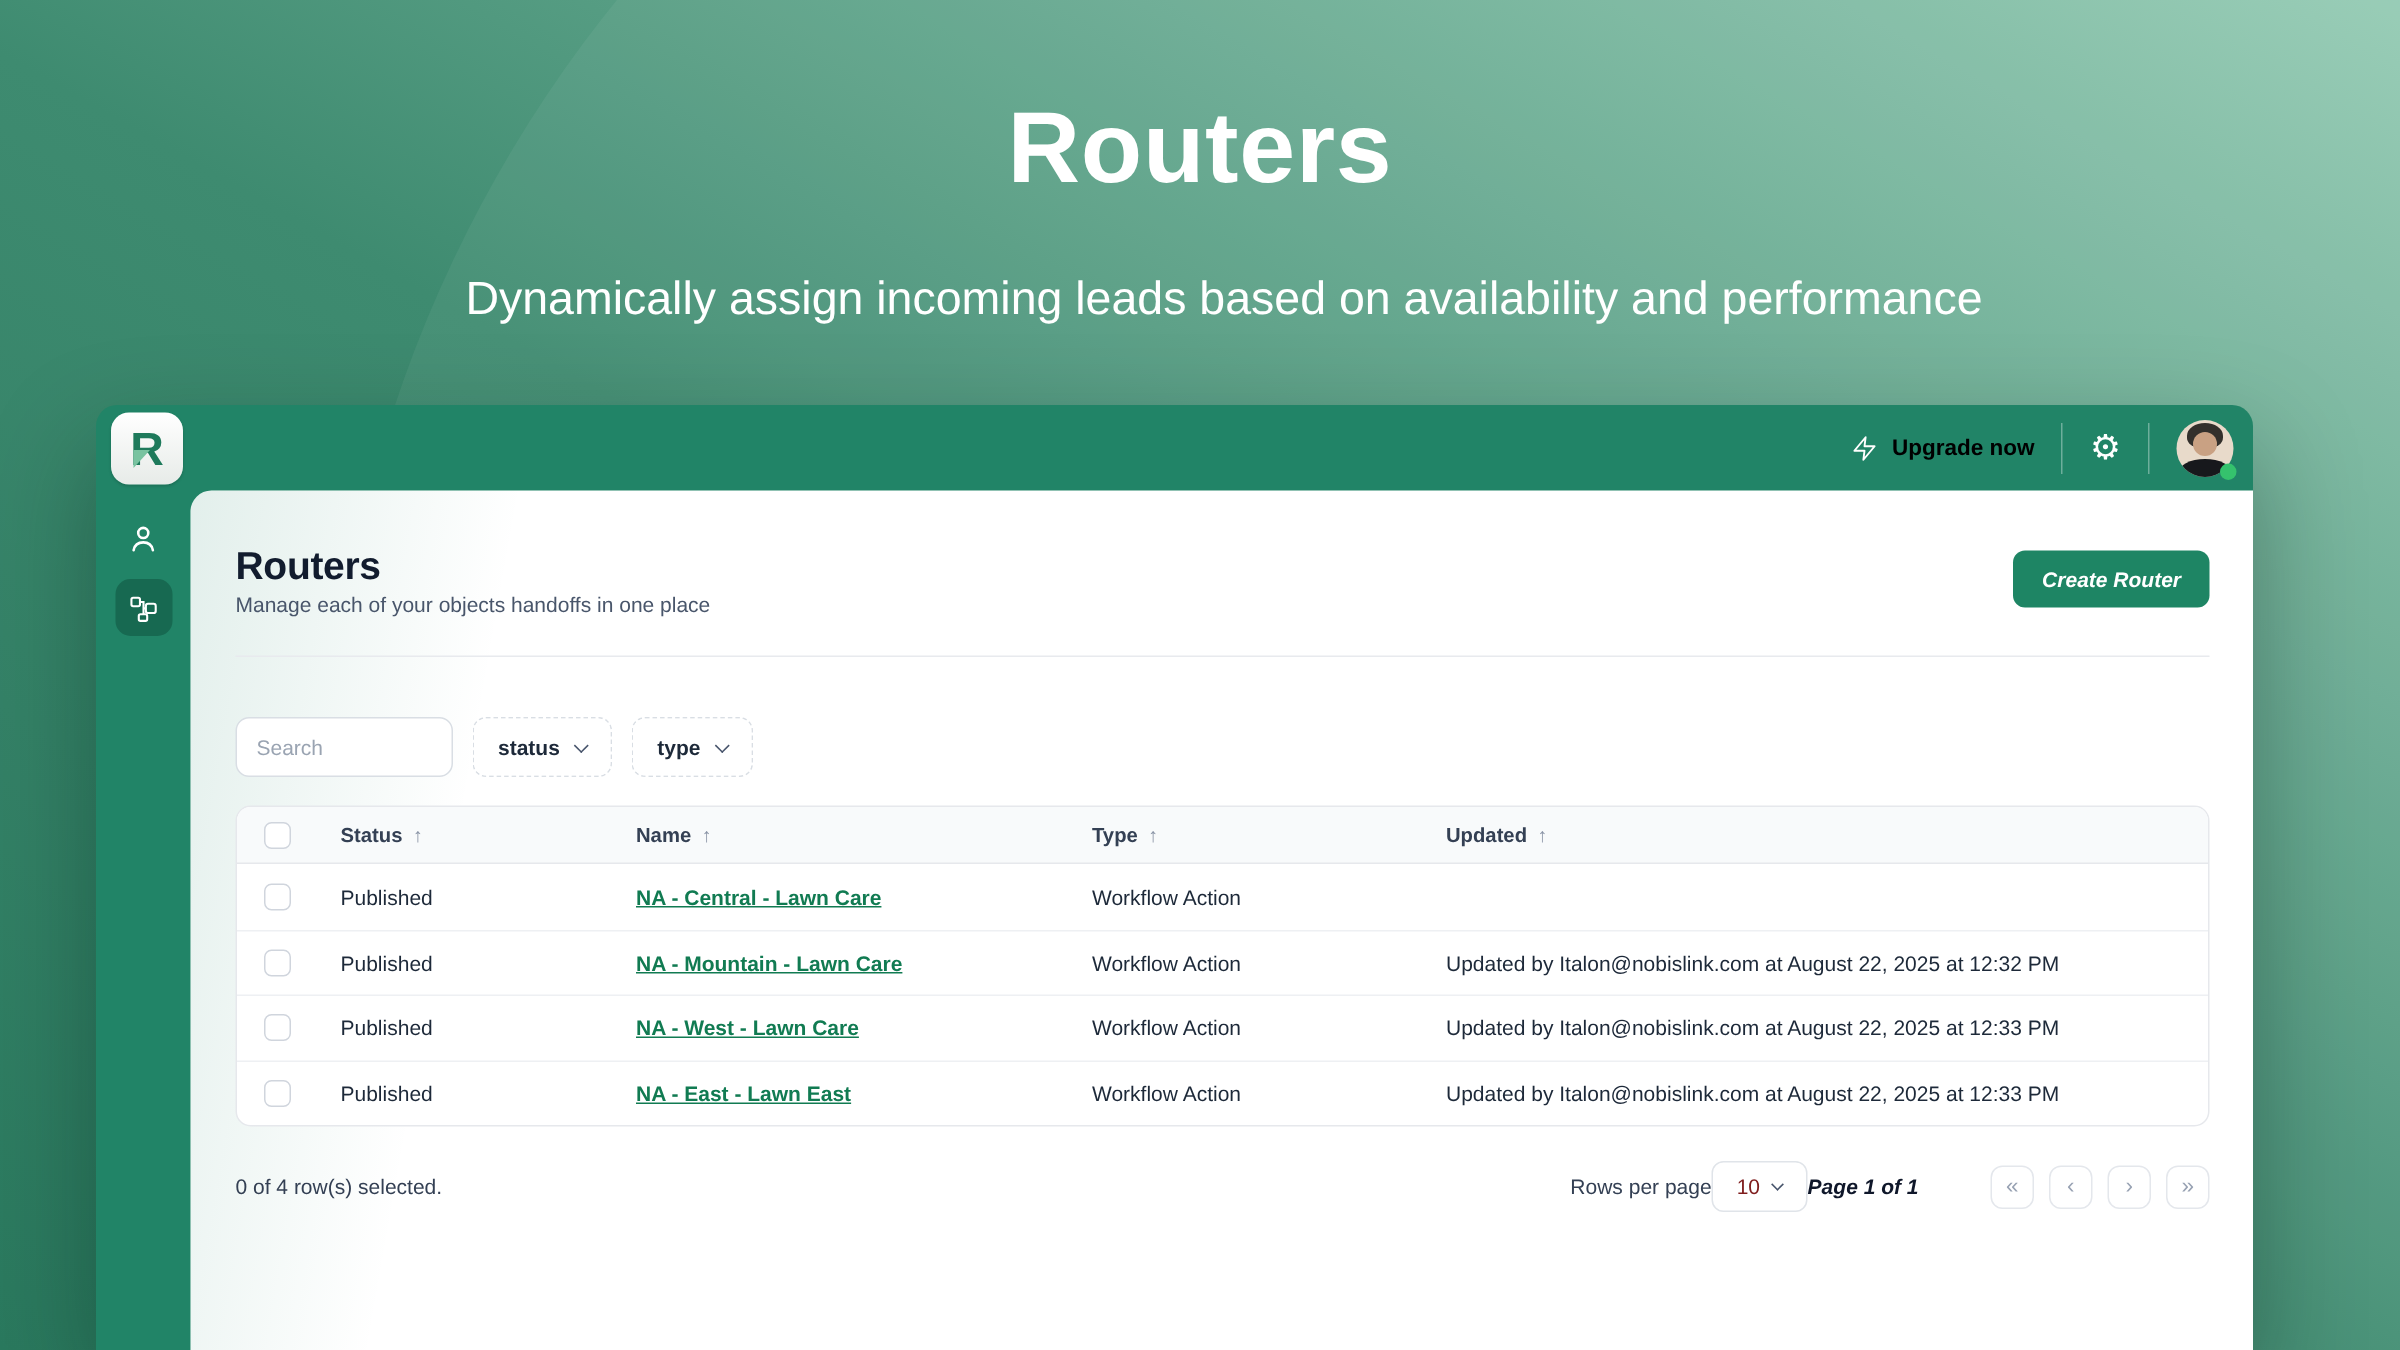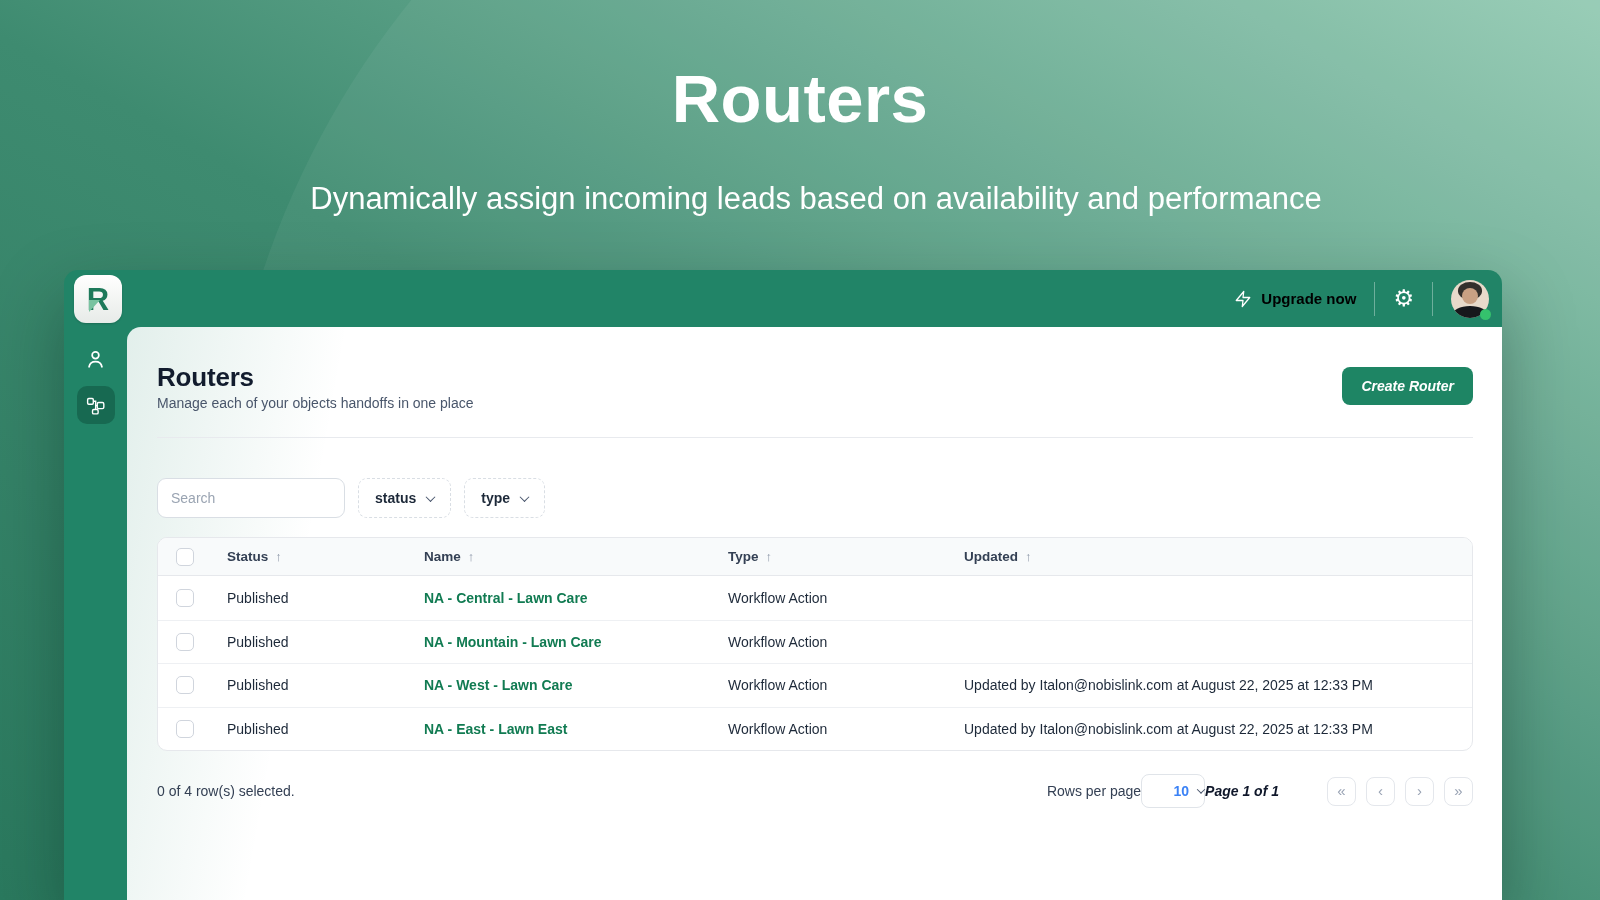--- a/index.html
+++ b/index.html
@@ -62,21 +62,21 @@
   .page-head { display:flex; align-items:flex-start; justify-content:space-between; }
   .page-title { font-size:26px; font-weight:700; color:#121C2E; letter-spacing:-0.2px; }
   .page-sub { margin-top:2px; font-size:14px; color:#49566B; }
   .create-btn { height:38px; padding:0 19px; margin-top:5px; background:#1E8564; color:#fff;
                 border:none; border-radius:8px; font-size:14px; font-weight:600;
                 font-family:inherit; cursor:pointer;font-style:italic; }
 
   .hdivider { height:1px; background:#E8EAEE; margin-top:26px; }
 
   .filters { margin-top:40px; display:flex; align-items:center; gap:13px; }
-  .search { width:188px; height:40px; border:1px solid #D9DEE4; border-radius:9px;
+  .search { width:145px; height:40px; border:1px solid #D9DEE4; border-radius:9px;
             padding:0 13px; font-size:14px; color:#121C2E; font-family:inherit; outline:none; }
   .search::placeholder { color:#9AA4B2; }
   .filter-btn { height:40px; background:#fff; border:1.5px dashed #D9DEE4; border-radius:9px;
                 padding:0 16px; display:flex; align-items:center; gap:11px; font-size:14px;
                 font-weight:600; color:#1D2939; font-family:inherit; cursor:pointer; }
   .chev { display:inline-block; width:7px; height:7px; border-right:1.7px solid #47546B;
           border-bottom:1.7px solid #47546B; transform:rotate(45deg) translate(-1px,-1px); }
 
   .table { margin-top:19px; border:1px solid #E6E8EC; border-radius:10px; overflow:hidden;
            background:#fff; }
@@ -84,28 +84,28 @@
             align-items:center; background:#F8FAFB; border-bottom:1px solid #E6E8EC; }
   .th { display:flex; align-items:center; gap:7px; font-size:13.5px; font-weight:600;
         color:#344054; cursor:pointer; }
   .sort-arrow { color:#8A94A6; font-size:13px; font-weight:400; }
   .t-row { display:grid; grid-template-columns:69px 197px 304px 236px 1fr; height:43.5px;
            align-items:center; font-size:14px; color:#1D2939; cursor:pointer; }
   .t-row + .t-row { border-top:1px solid #EEF0F3; }
   .cell-check { padding-left:18px; }
   .checkbox { width:18px; height:18px; border:1.5px solid #D0D5DD; border-radius:5px;
               background:#fff; cursor:pointer; }
-  .cell-name { color:#117B52; font-weight:700; }
+  .cell-name { color:#117B52; font-weight:700;text-decoration:underline; }
 
   .list-footer { display:flex; align-items:center; margin-top:23px; font-size:14px; color:#344054; }
   .spacer { flex:1; }
   .rpp-label { }
   .rpp-select { width:64px; height:34px; border:1px solid #E0E4E9; border-radius:8px;
-                background:#fff; display:flex; align-items:center; justify-content:flex-end;
-                gap:9px; font-size:14px; font-weight:700; color:#3b82f6; cursor:pointer; }
+                background:#fff; display:flex; align-items:center; justify-content:center;
+                gap:9px; font-size:14px; font-weight:400; color:#7f1d1d; cursor:pointer; }
   .rpp-select .chev { width:6px; height:6px; }
   .page-label { font-weight:600; color:#0f172a;font-style:italic; }
   .pagers { display:flex; gap:10px; margin-left:48px; }
   .pg-btn { width:29px; height:29px; border:1px solid #E4E7EC; border-radius:8px; background:#fff;
             color:#98A2B3; font-size:15px; display:flex; align-items:center; justify-content:center;
             font-family:inherit; cursor:pointer; padding-bottom:2px; }
 
   svg { display:block; }
 </style>
 </head>
@@ -220,20 +220,21 @@
                 <div class="cell-name">NA - Central - Lawn Care</div>
                 <div>Workflow Action</div>
               </div>
               <div class="t-row">
                 <div class="cell-check">
                   <div class="checkbox"></div>
                 </div>
                 <div>Published</div>
                 <div class="cell-name">NA - Mountain - Lawn Care</div>
                 <div>Workflow Action</div>
+                <div>Updated by Italon@nobislink.com at August 22, 2025 at 12:32 PM</div>
               </div>
               <div class="t-row">
                 <div class="cell-check">
                   <div class="checkbox"></div>
                 </div>
                 <div>Published</div>
                 <div class="cell-name">NA - West - Lawn Care</div>
                 <div>Workflow Action</div>
                 <div>Updated by Italon@nobislink.com at August 22, 2025 at 12:33 PM</div>
               </div>

